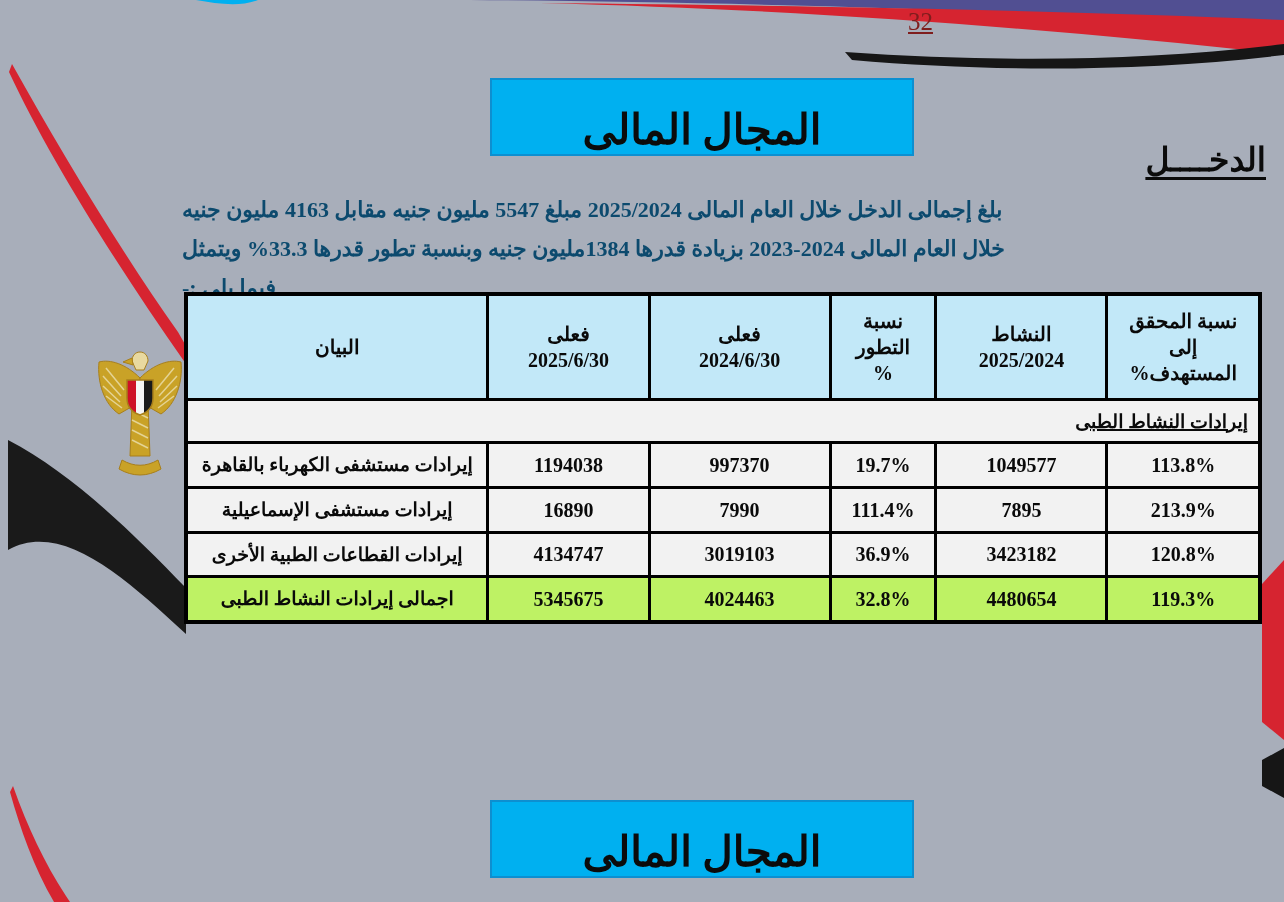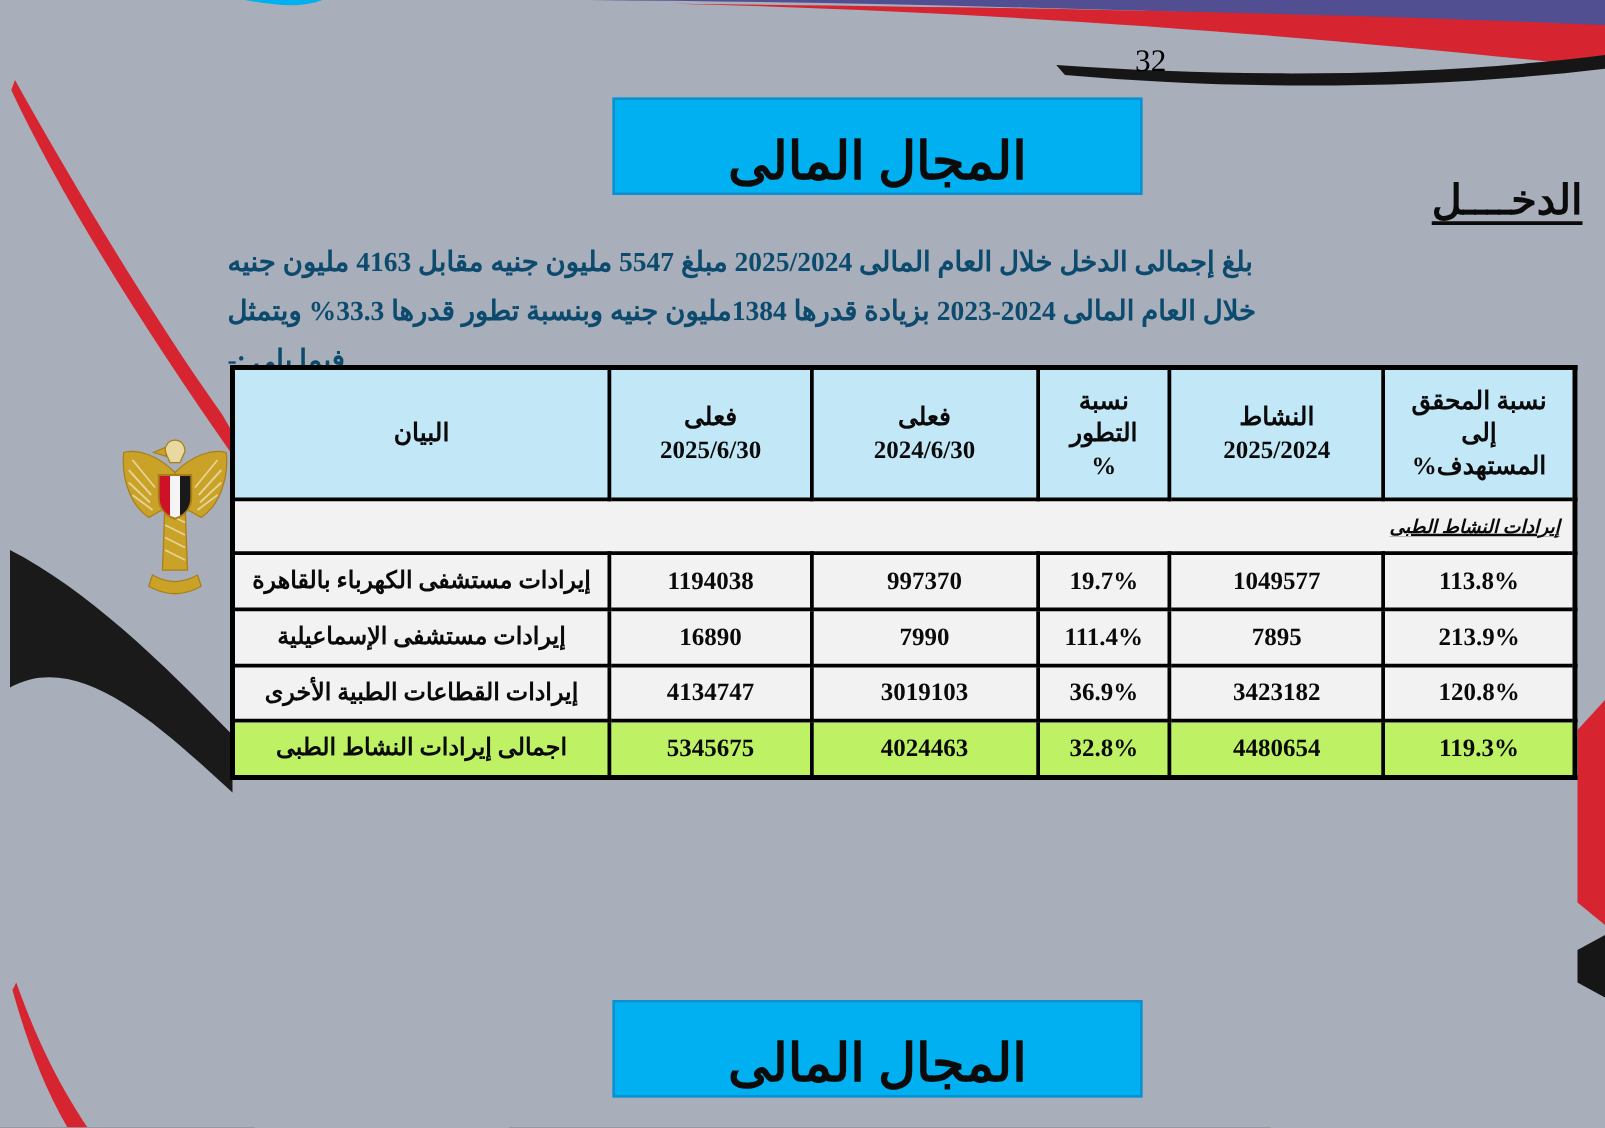--- a/index.html
+++ b/index.html
@@ -3,22 +3,22 @@
 <meta charset="utf-8">
 <style>
   html,body{margin:0;padding:0;background:#888;}
   .slide{
     position:relative;width:1284px;height:902px;overflow:hidden;
     background:#a8aeba;font-family:"Liberation Serif","DejaVu Serif",serif;
   }
   .deco{position:absolute;left:0;top:0;z-index:1;}
   .emblem{position:absolute;left:94px;top:348px;z-index:2;}
   .page-num{
-    position:absolute;left:908px;top:36px;z-index:3;
-    font-size:25px;color:#000000;font-family:"Liberation Serif",serif;
+    position:absolute;left:908px;top:8px;z-index:3;
+    font-size:25px;color:#7f1d1d;font-family:"Liberation Serif",serif;text-decoration:underline;
   }
   .banner{
     position:absolute;left:490px;width:420px;height:74px;z-index:6;
     background:#00b0f0;border:2px solid #0d8fd0;
     display:flex;align-items:flex-end;justify-content:center;
     font-size:42px;font-weight:bold;color:#0b0b0b;direction:rtl;
   }
   .banner.top{top:78px;}
   .banner.bottom{top:800px;}
   .income-heading{
@@ -43,21 +43,21 @@
     border:3px solid #000;text-align:center;vertical-align:middle;
     color:#0a0a0a;font-weight:bold;overflow:hidden;padding:1px 4px;
   }
   th.hc{background:#c2e8f8;height:100px;font-size:20px;direction:rtl;line-height:26px;}
   th.hc .en{font-family:"Liberation Serif",serif;direction:ltr;}
   td.lastcol,th.lastcol{border-left-width:5px;}
   td.lbl{direction:rtl;font-size:19px;line-height:24px;}
   td.val{font-size:20px;font-family:"Liberation Serif",serif;}
   tr.sec td{
     height:38px;background:#f2f2f2;direction:rtl;text-align:right;
-    font-size:15px;padding-right:10px;font-style:italic;
+    font-size:19px;padding-right:10px;
   }
   tr.sec td span{text-decoration:underline;text-decoration-thickness:2px;}
   tr.rowN td{background:#f2f2f2;}
   tr.rowT td{background:#bef264;}
   tr.h48 td{height:40px;}
   tr.h47 td{height:39px;}
   tr.h72 td{height:64px;}
   tr.h45 td{height:37px;}
 </style>
 </head>

